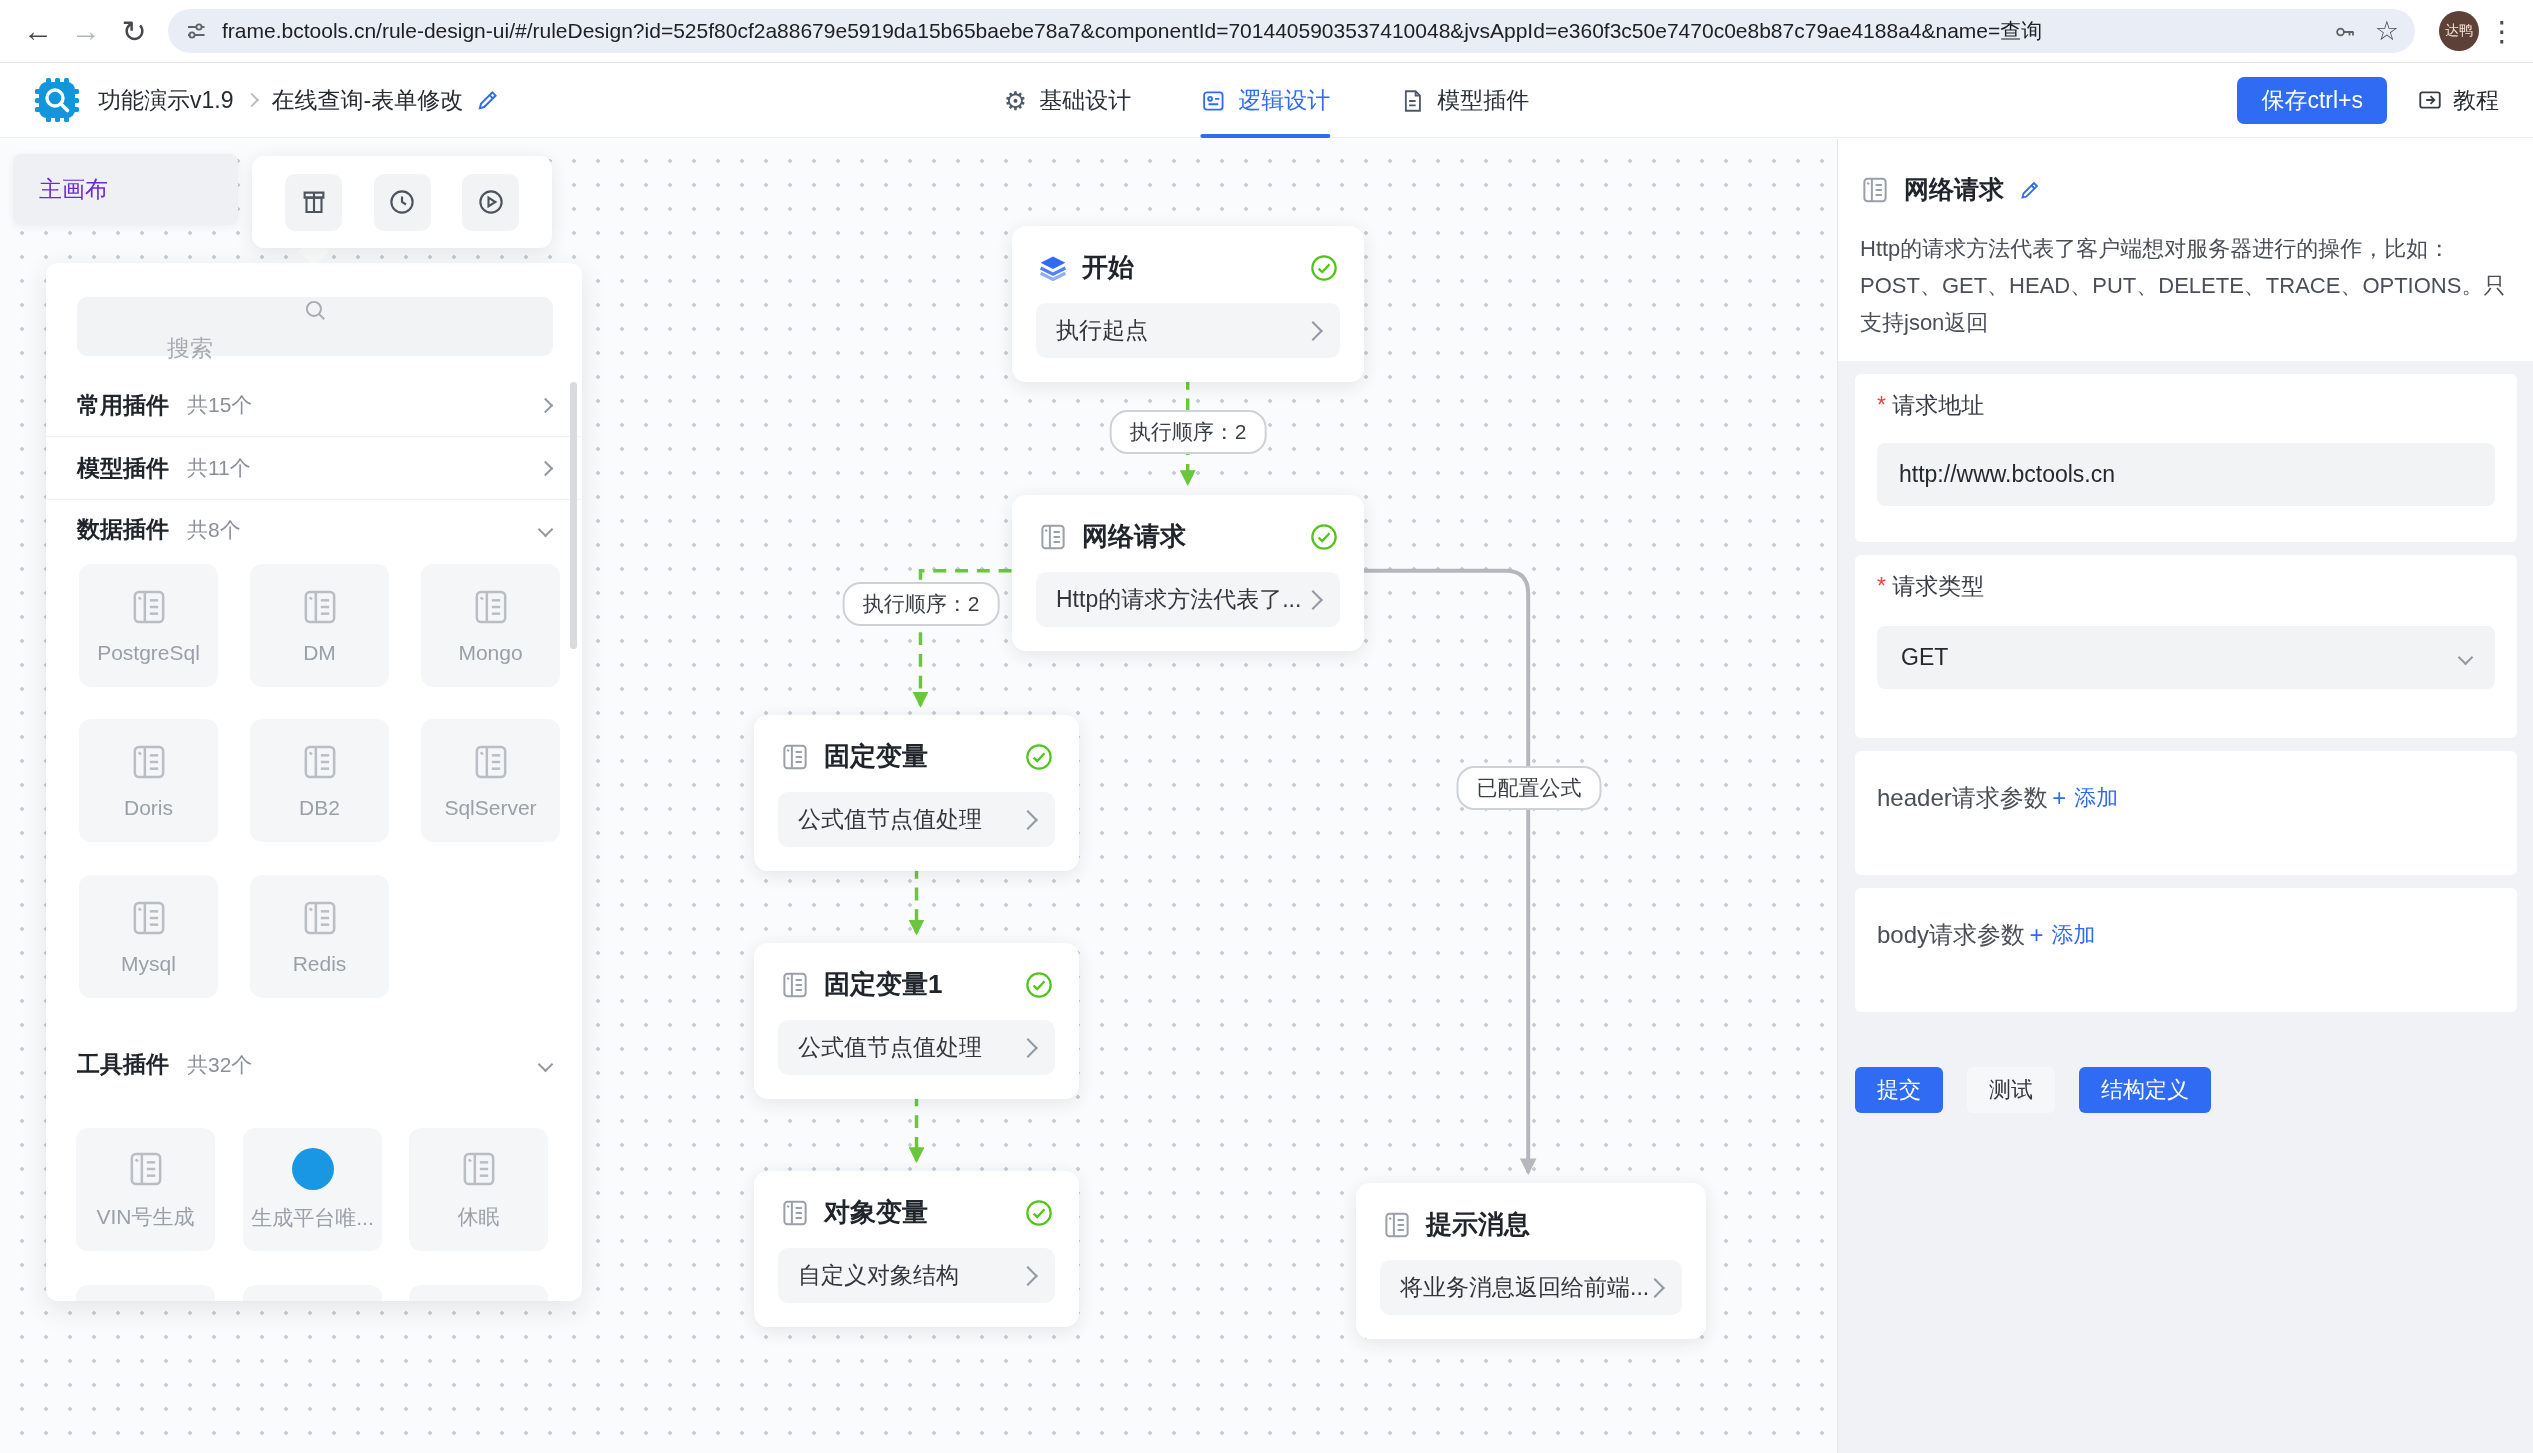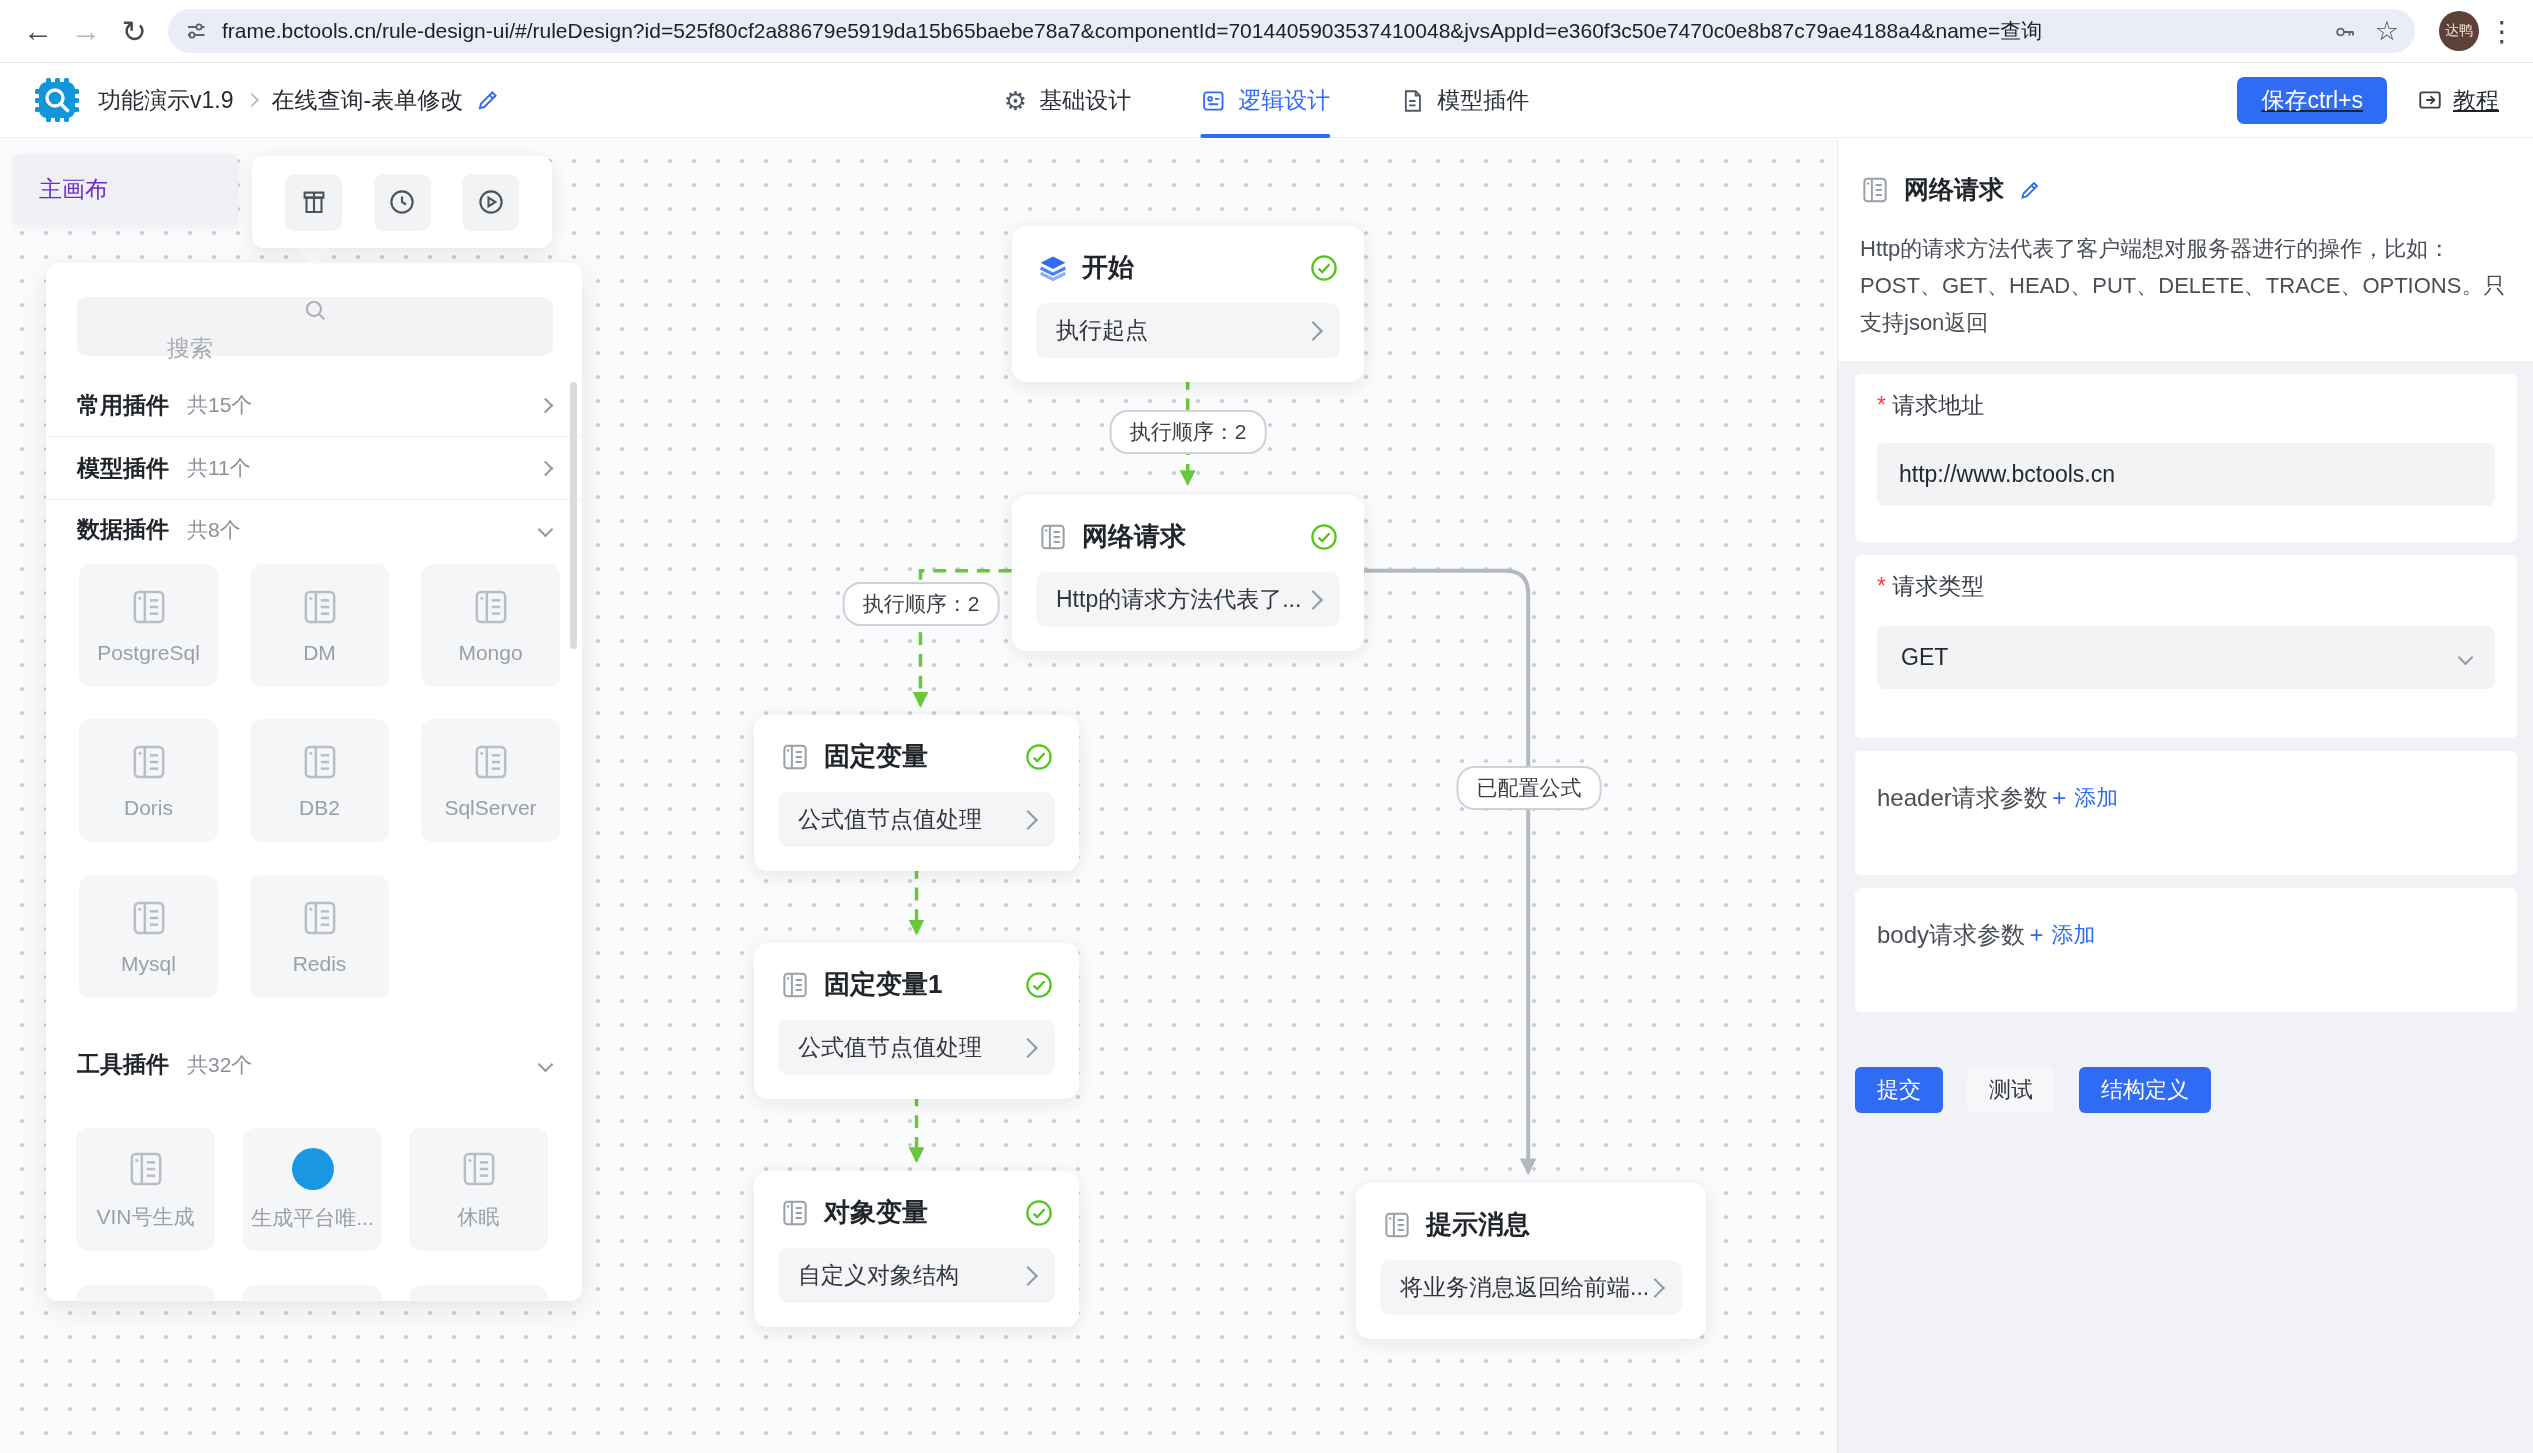--- a/index.html
+++ b/index.html
@@ -32,21 +32,21 @@
   .crumb .pencil { width:26px; height:26px; stroke:#2f6bf3; fill:none; stroke-width:1.8; }
   .tabs { position:absolute; left:50%; top:0; transform:translateX(-50%); height:75px;
           display:flex; align-items:stretch; gap:69px; }
   .tab { display:flex; align-items:center; gap:12px; font-size:23px; color:#2a303a; position:relative; cursor:pointer; }
   .tab .t-svg { width:26px; height:26px; stroke:#4e5969; fill:none; stroke-width:1.7; }
   .tab.active { color:#2f6bf3; }
   .tab.active .t-svg { stroke:#2f6bf3; }
   .tab.active::after { content:""; position:absolute; left:0; right:0; bottom:0; height:4px;
                        background:#2f6bf3; border-radius:2px; }
   .gear-glyph { font-size:26px; color:#4e5969; line-height:1; }
-  .actions { margin-left:auto; display:flex; align-items:center; gap:30px;text-decoration:underline; }
+  .actions { margin-left:auto; display:flex; align-items:center; gap:30px; }
   .btn-primary { background:#2f6bf3; color:#fff; border:none; border-radius:7px; height:47px;
                  padding:0 24px; font-size:23px; font-family:inherit; cursor:pointer; }
   .tutorial { display:flex; align-items:center; gap:10px; font-size:23px; color:#272c33; cursor:pointer; }
   .tutorial svg { width:26px; height:26px; stroke:#3a3f46; fill:none; stroke-width:1.7; }
 
   
   .workspace { position:absolute; left:0; top:139px; width:2533px; height:1315px; }
   .canvas { position:absolute; left:0; top:0; width:1837px; height:1315px; background:#fafbfc;
             background-image:radial-gradient(circle,#c9cdd6 1.8px,transparent 1.9px);
             background-size:24px 24px; background-position:10px 10px; overflow:hidden; }

